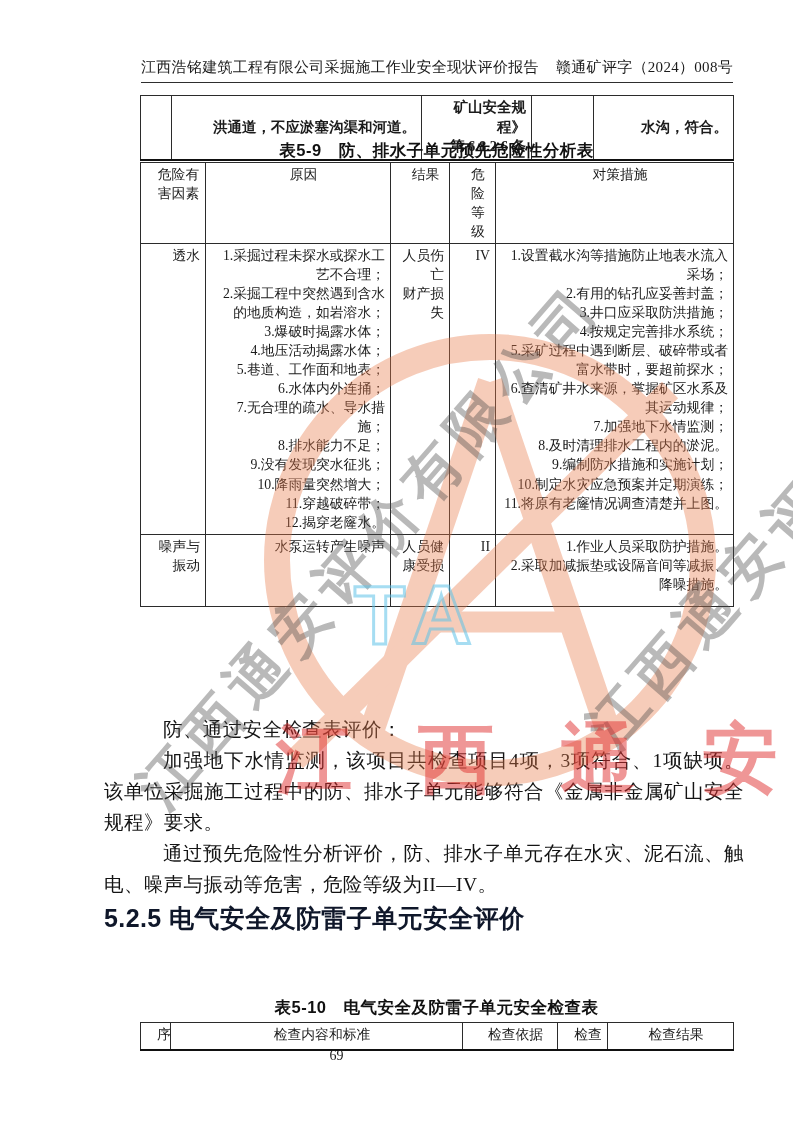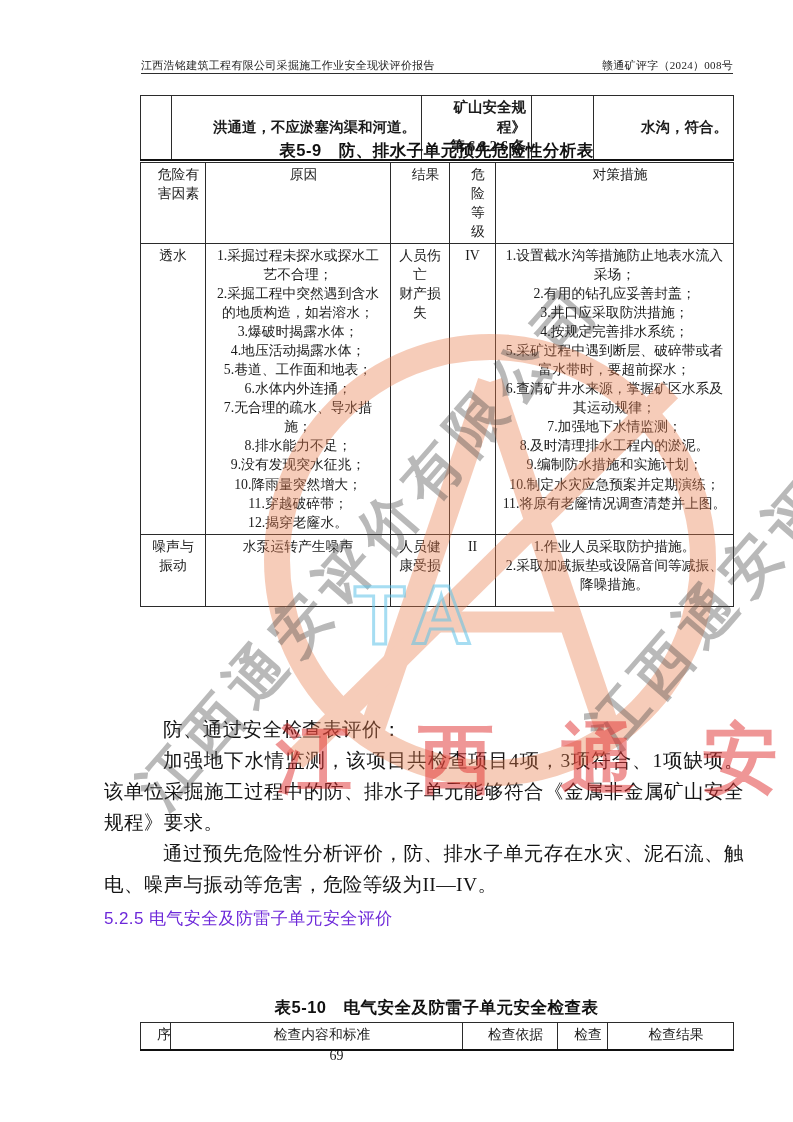--- a/index.html
+++ b/index.html
@@ -7,51 +7,51 @@
   .page {
     position:relative; width:793px; height:1122px; background:#ffffff;
     overflow:hidden; font-family:"Liberation Serif", serif; color:#1b1b1b;
   }
   .abs { position:absolute; }
 
   
   .hdr {
     top:58px; left:141px; width:592px;
     display:flex; justify-content:space-between; 
-    font-size:11px; border-bottom:1.5px solid #2e2e2e;
+    font-size:15px; padding-bottom:5px; border-bottom:1.5px solid #2e2e2e;
     letter-spacing:0.3px;
   }
 
   
   table.tbl { border-collapse:collapse; table-layout:fixed; background:transparent; }
   .tbl td, .tbl th {
     border:1px solid #2b2b2b; font-weight:normal; vertical-align:top;
     padding:2px 5px; font-size:13.8px; line-height:1.38;
-    white-space:pre-line; overflow:hidden; text-align:center;
+    white-space:pre-line; overflow:hidden; text-align:right;
   }
   .tbl th { text-align:center;padding-left:16px; }
   .c-center { text-align:center; }
   .cut-bottom td, .cut-bottom th { border-bottom:2.5px solid #111; }
   .frag td { font-size:14.5px; line-height:1.35; text-align:right; vertical-align:middle;font-weight:bold; }
 
   .tbl-title {
     font-family:"Liberation Sans", sans-serif; font-weight:bold;
     font-size:16.5px; text-align:center; letter-spacing:0.5px; color:#111;
   }
 
   
   .para-block { top:714px; left:104px; width:640px; }
   .para {
     font-size:19.5px; line-height:31px; letter-spacing:0.4px;
     text-align:justify; color:#141414;
   }
   .indent { text-indent:59px; }
   .sec-head {
-    font-family:"Liberation Sans", sans-serif; font-weight:normal;
-    font-size:17px; line-height:37px; letter-spacing:0.4px; color:#6d28d9;
+    font-family:"Liberation Sans", sans-serif; font-weight:bold;
+    font-size:25px; line-height:37px; letter-spacing:0.4px; color:#0f172a;
   }
   .pagenum { top:1048px; left:0; width:673px; text-align:center; font-size:14px; }
 
   
   .wm { pointer-events:none; z-index:5; }
   .wm-diag {
     font-family:"Liberation Sans", sans-serif; font-weight:bold;
     font-size:58px; letter-spacing:9px; white-space:nowrap;
     color:rgba(72,72,72,0.38); transform:rotate(-49deg); transform-origin:left center;
   }

